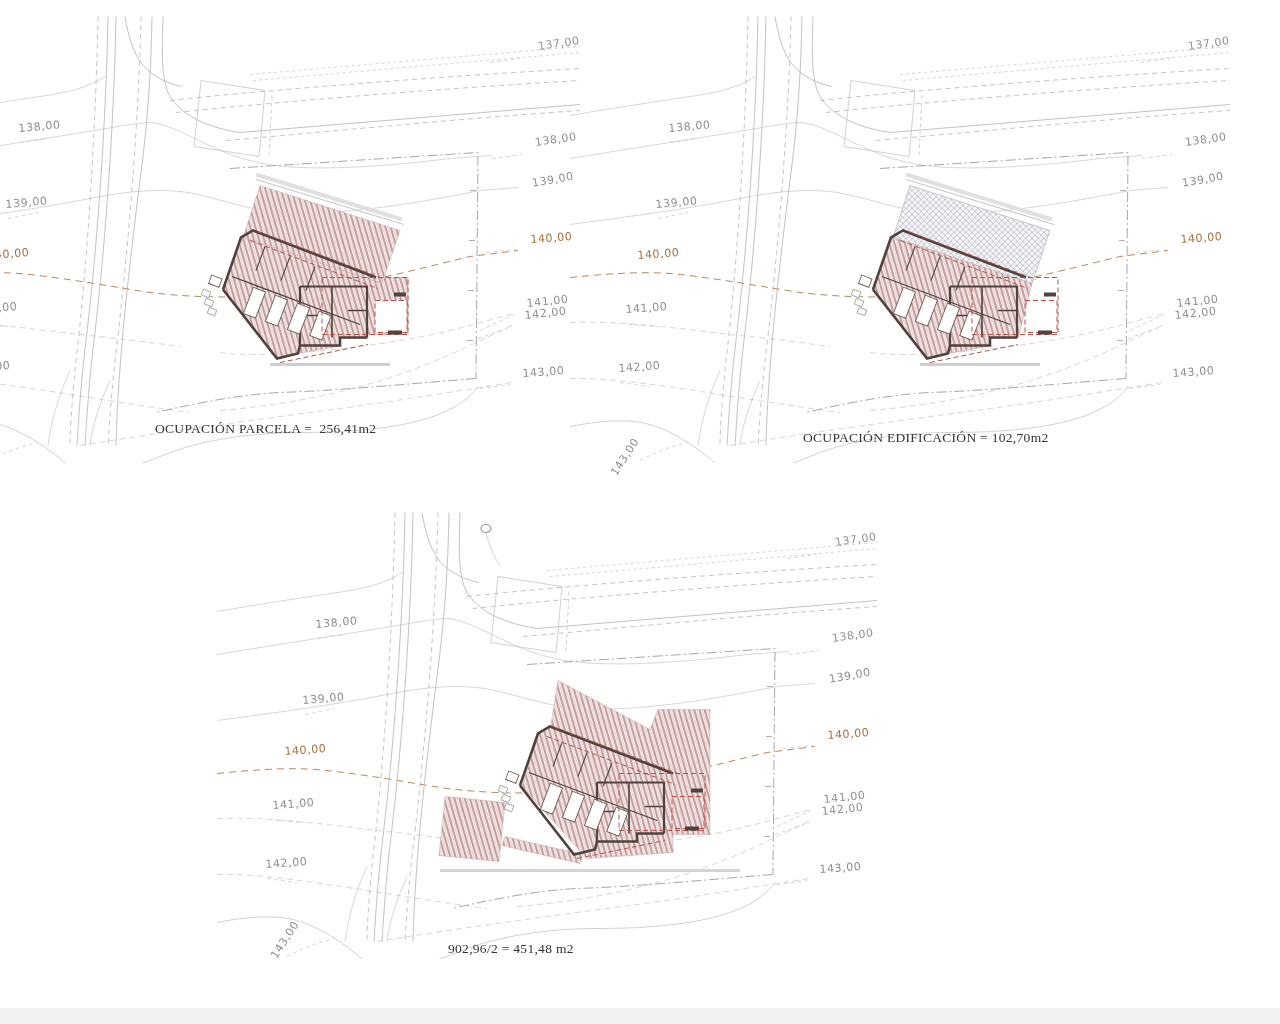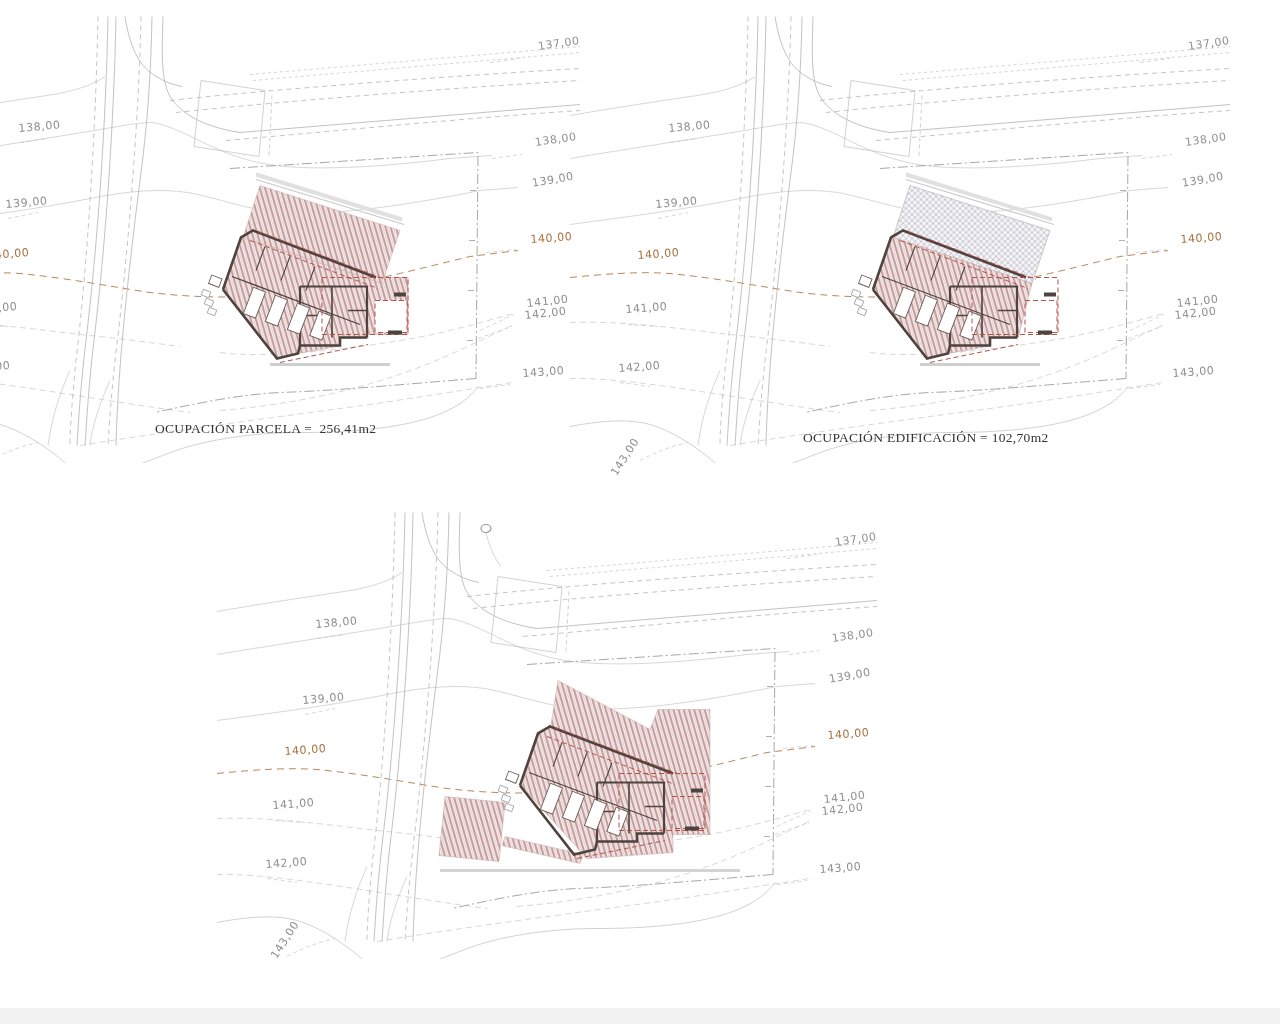--- a/index.html
+++ b/index.html
@@ -217,18 +217,19 @@
     <span class="lbl r5" style="left:85px;top:195px">139,00</span>
     <span class="lbl r4 orange" style="left:67px;top:246px">140,00</span>
     <span class="lbl r4" style="left:55px;top:300px">141,00</span>
     <span class="lbl r4" style="left:48px;top:359px">142,00</span>
     <span class="lbl r57" style="left:51px;top:455px">143,00</span>
   </div>
 
   <div class="caption" style="left:155px;top:421px">OCUPACIÓN PARCELA =  256,41m2</div>
   <div class="caption" style="left:803px;top:430px">OCUPACIÓN EDIFICACIÓN = 102,70m2</div>
   <div class="caption cap3" style="left:448px;top:908px">
+    <div class="line">902,96/2 = 451,48 m2</div>
     
     
   </div>
 
   <div class="bottom-edge"></div>
 </div>
 
 </body></html>

